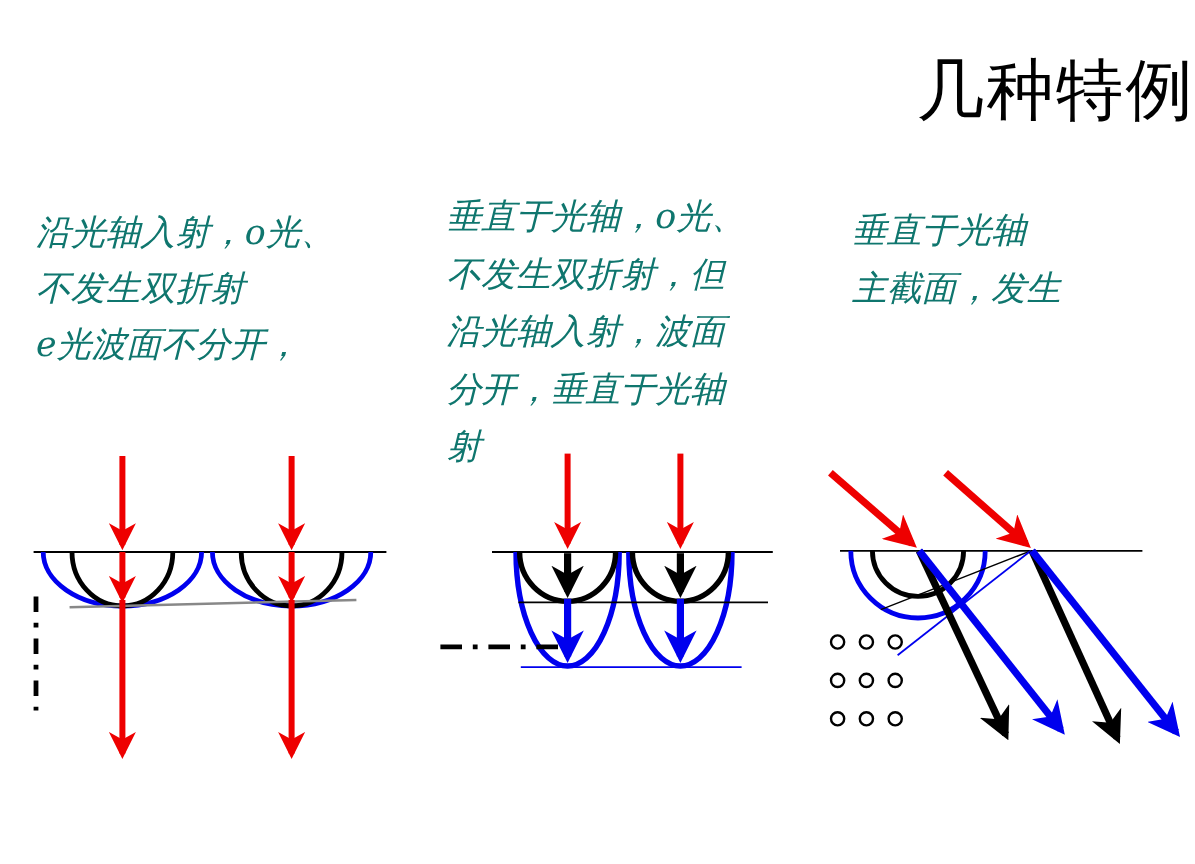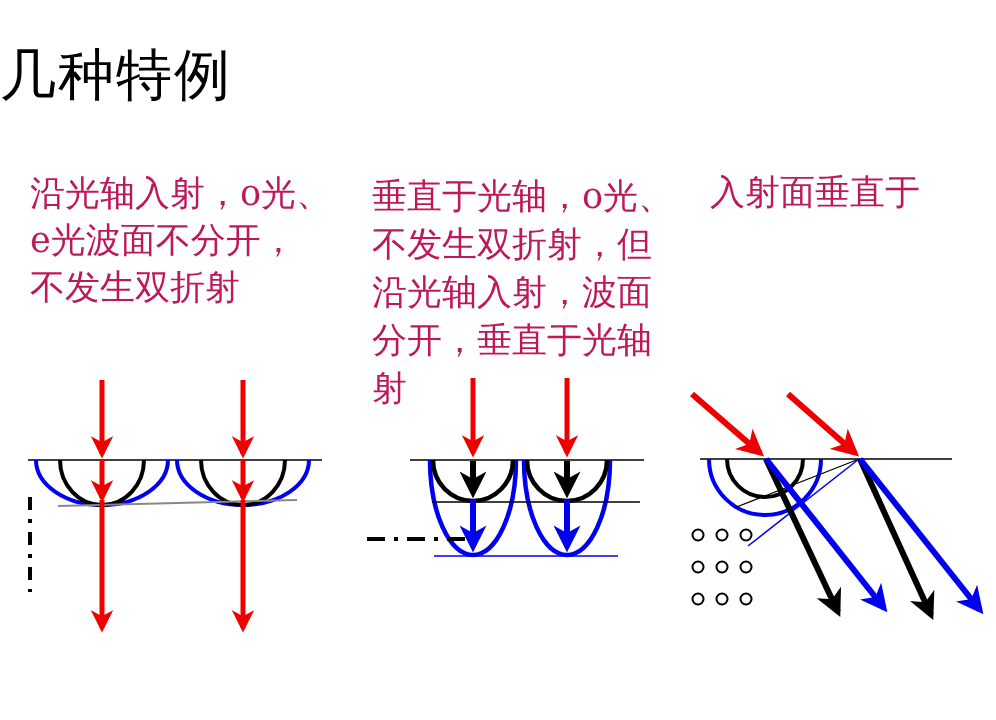--- a/index.html
+++ b/index.html
@@ -10,64 +10,66 @@
   }
   html,body{margin:0;padding:0;}
   body{
     width:996px;height:720px;background:var(--bg);
     font-family:"DejaVu Serif","Liberation Serif",serif;
     position:relative;overflow:hidden;
   }
   .slide{position:absolute;inset:0;}
   .title{
     position:absolute;top:38px;left:0;width:996px;
-    text-align:left;font-size:56px;color:#000;
+    text-align:right;font-size:56px;color:#000;
     letter-spacing:2px;white-space:nowrap;
   }
   .case-text{
-    position:absolute;color:#be185d;font-size:35px;line-height:48px;
+    position:absolute;color:#0f766e;font-size:29px;line-height:48px;
     white-space:nowrap;
+    font-style:italic;
   }
   .case-text .ln{display:block;}
   #case1{left:30px;top:170px;line-height:47px;}
-  #case2{left:372px;top:172px;}
+  #case2{left:372px;top:156px;}
   #case3{left:710px;top:168px;}
   svg.diagram-layer{position:absolute;left:0;top:0;}
   .ray-red{stroke:var(--ray-red);}
   .stroke-black{stroke:var(--o-black);}
   .stroke-blue{stroke:var(--e-blue);}
   .mred{fill:var(--ray-red);}
   .mblack{fill:var(--o-black);}
   .mblue{fill:var(--e-blue);}
   .thin{stroke-width:1.4px;}
   .nofill{fill:none;}
 </style>
 </head>
 <body>
 
 <div class="slide">
 
   <div class="title">几种特例</div>
 
   <div id="case1" class="case-text">
     <span class="ln">沿光轴入射，o光、</span>
+    <span class="ln">不发生双折射</span>
     <span class="ln">e光波面不分开，</span>
-    <span class="ln">不发生双折射</span>
   </div>
 
   <div id="case2" class="case-text">
     <span class="ln">垂直于光轴，o光、</span>
     <span class="ln">不发生双折射，但</span>
     <span class="ln">沿光轴入射，波面</span>
     <span class="ln">分开，垂直于光轴</span>
     <span class="ln">射</span>
   </div>
 
   <div id="case3" class="case-text">
-    <span class="ln">入射面垂直于</span>
+    <span class="ln">垂直于光轴</span>
+    <span class="ln">主截面，发生</span>
   </div>
 
   <svg class="diagram-layer" width="996" height="720" viewBox="0 0 996 720">
     <defs>
       <marker id="ah-red" viewBox="0 0 10 10" refX="8" refY="5" markerWidth="4.5" markerHeight="4.5" orient="auto" markerUnits="strokeWidth">
         <path class="mred" d="M0,0 L10,5 L0,10 L2.8,5 Z"></path>
       </marker>
       <marker id="ah-black" viewBox="0 0 10 10" refX="8" refY="5" markerWidth="4.5" markerHeight="4.5" orient="auto" markerUnits="strokeWidth">
         <path class="mblack" d="M0,0 L10,5 L0,10 L2.8,5 Z"></path>
       </marker>

